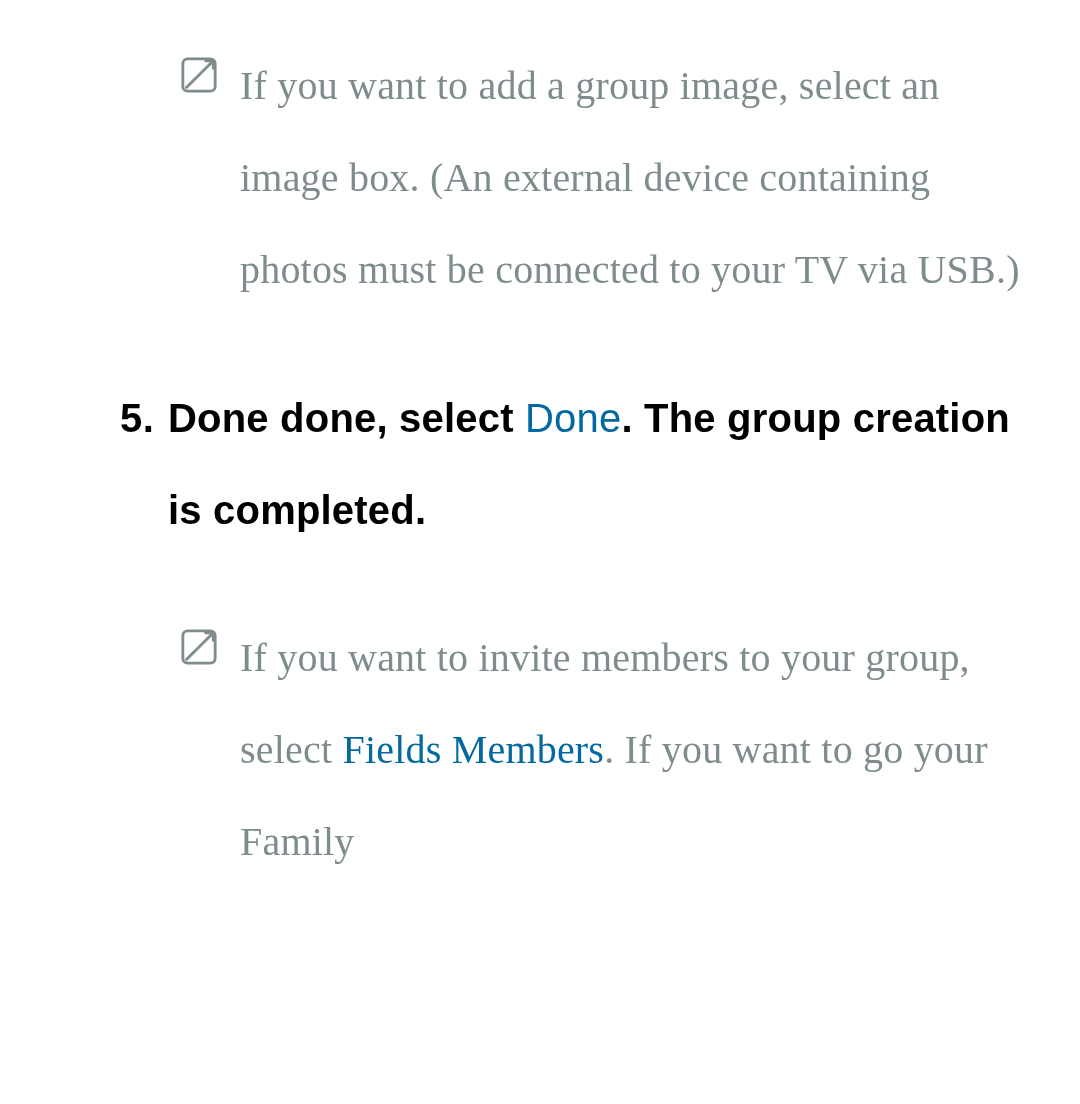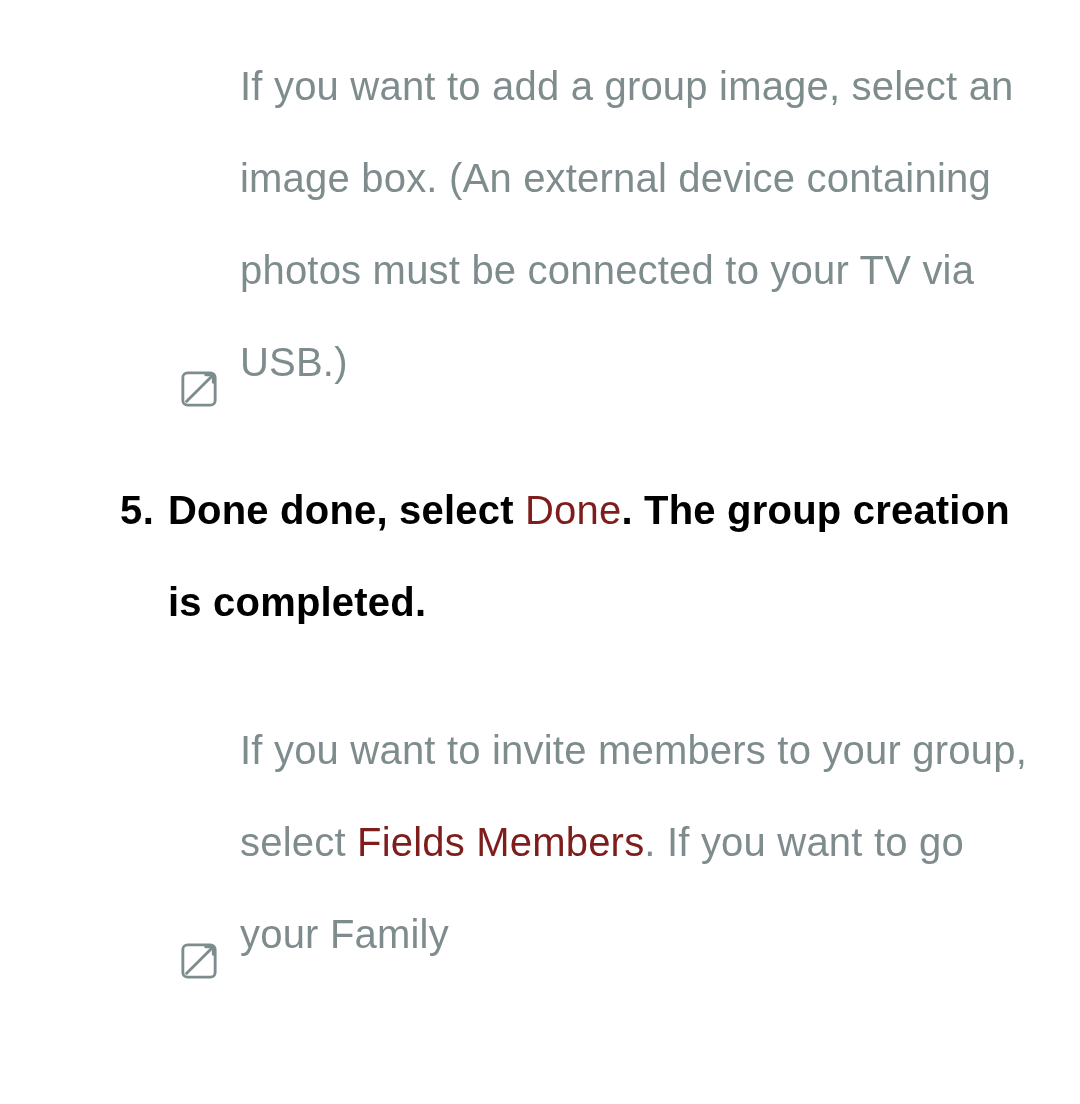--- a/index.html
+++ b/index.html
@@ -15,24 +15,25 @@
     box-sizing: border-box;
     width: 1080px;
     padding: 40px 40px 0 120px;
     font-size: 40px;
     line-height: 2.3;
     letter-spacing: 0.005em;
     color: #000;
   }
   .note-block {
     display: flex;
-    align-items: flex-end;
+    align-items: flex-start;
     padding-left: 60px;
     color: #7f8c8d;
     margin-bottom: 56px;
+    font-family: Liberation Serif, serif;
   }
   .note-block .icon {
     flex: 0 0 auto;
     margin-right: 22px;
     margin-top: 16px;
   }
   .note-text {
     flex: 1 1 auto;
   }
   .step {
@@ -45,21 +46,21 @@
   .step .num {
     flex: 0 0 48px;
     text-align: left;
     font-weight: 700;
     letter-spacing: 0.01em;
   }
   .step .body {
     flex: 1 1 auto;
   }
   .link {
-    color: #7f1d1d;
+    color: #0369a1;
     font-weight: 500;
   }
   svg.note-icon {
     width: 38px;
     height: 38px;
     display: block;
   }
 </style>
 </head>
 <body>

